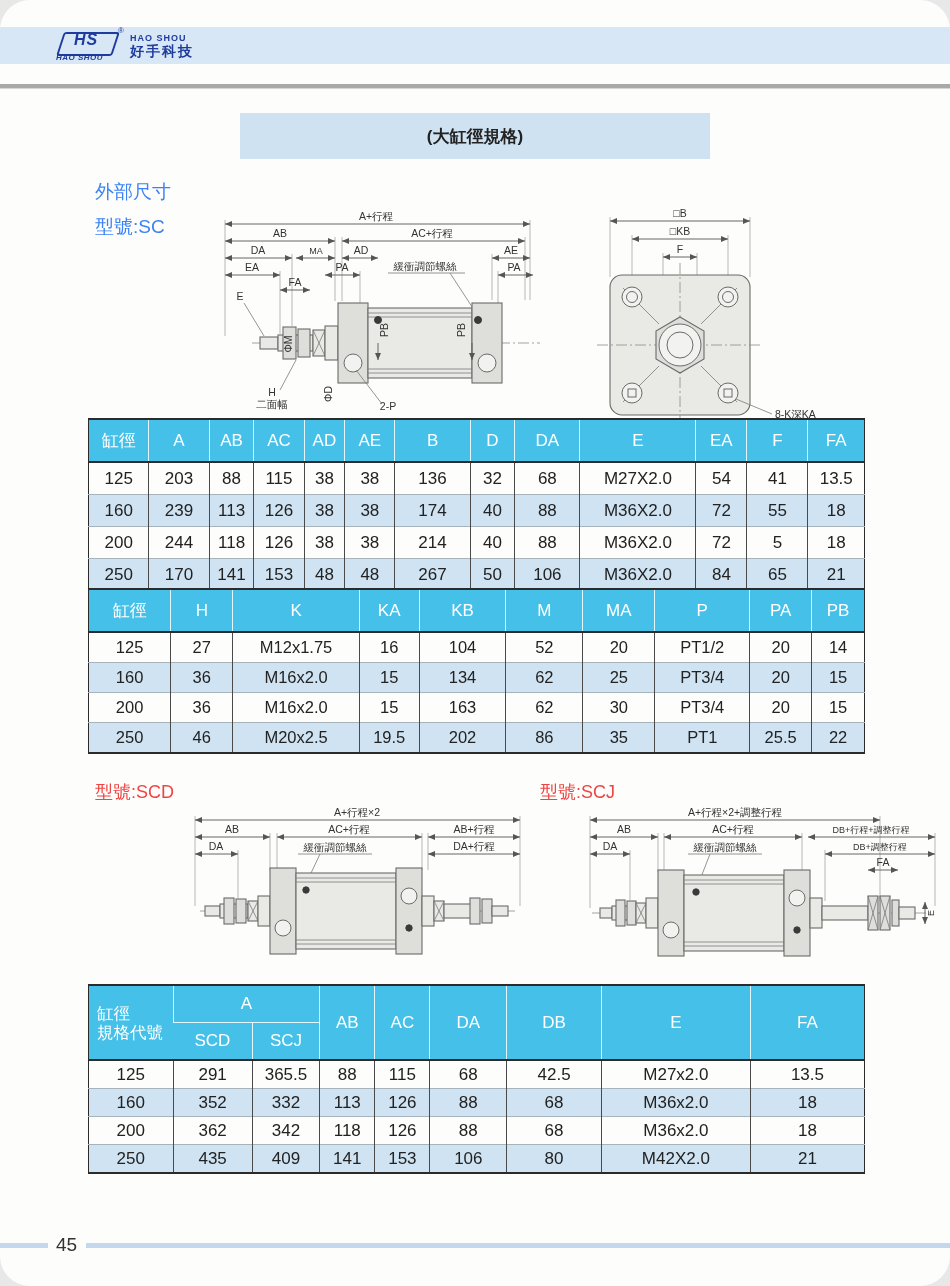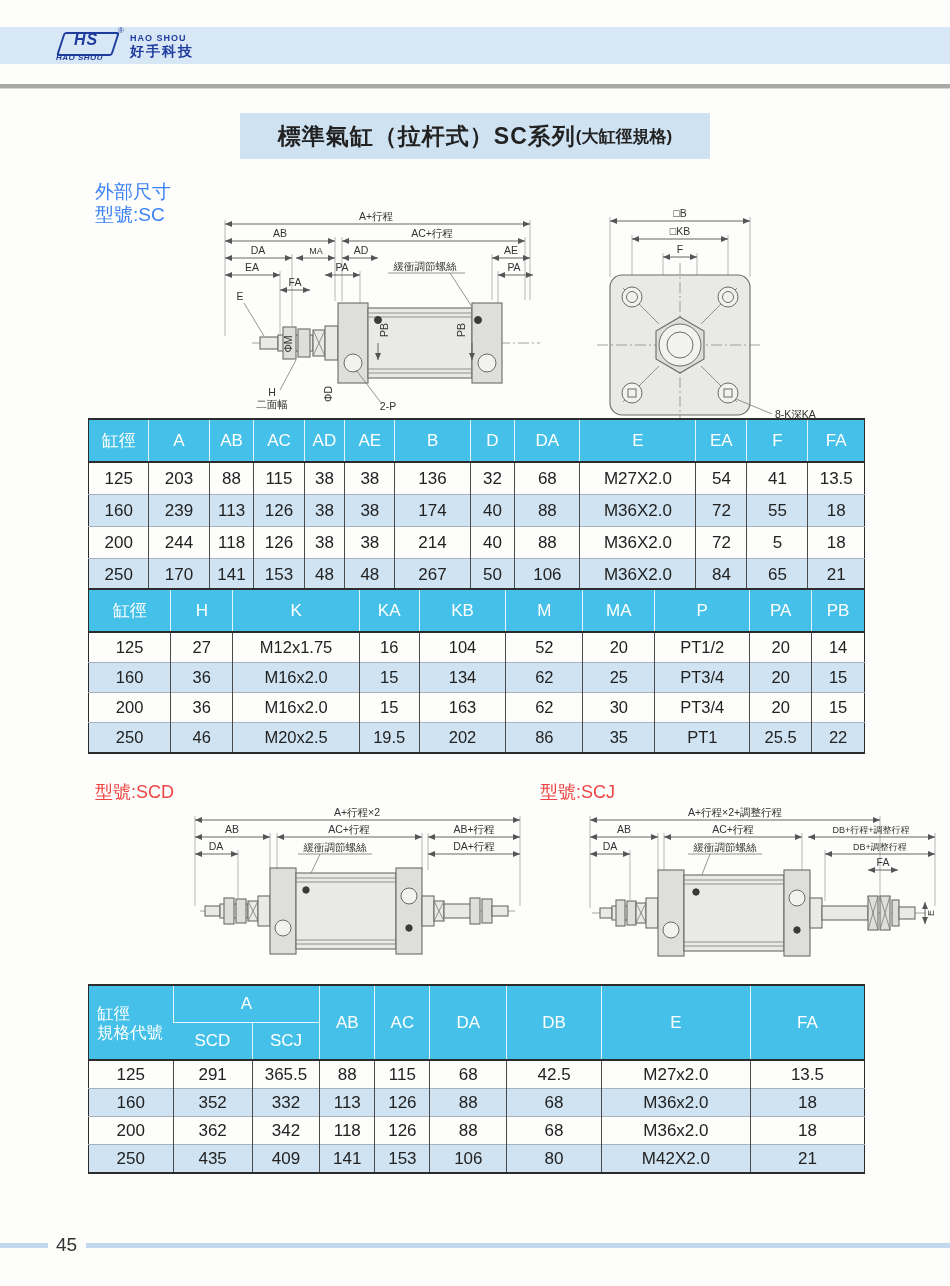--- a/index.html
+++ b/index.html
@@ -1,17 +1,17 @@
 <!DOCTYPE html>
 <html><head>
 <meta charset="utf-8">
 <style>
   html,body{margin:0;padding:0;}
   body{font-family:"Liberation Sans","DejaVu Sans",sans-serif;background:#e8e8e8;}
-  #page{position:relative;width:950px;height:1286px;background:#fdfdfb;overflow:hidden;margin:0 auto;}
+  #page{position:relative;width:950px;height:1286px;background:#fdfdfb;overflow:hidden;margin:0 auto;border-radius:30px;}
 
   
   .band{position:absolute;left:0;top:27px;width:100%;height:37px;background:#d8e7f5;}
   .grayrule{position:absolute;left:0;top:84px;width:100%;height:4px;background:#a9a9a7;border-bottom:1px solid #d6d6d4;}
   .logo{position:absolute;left:52px;top:30px;width:180px;height:34px;color:#1e3c9e;}
   .hsbox{position:absolute;left:8px;top:2px;width:52px;height:20px;border:2px solid #1e3c9e;transform:skewX(-18deg);border-radius:3px;}
   .hstext{position:absolute;left:22px;top:1px;font-style:italic;font-weight:bold;font-size:16px;letter-spacing:1px;}
   .reg{position:absolute;left:66px;top:-4px;font-size:8px;}
   .haoshou-it{position:absolute;left:4px;top:23px;font-style:italic;font-weight:bold;font-size:8px;letter-spacing:.5px;}
   .brand-en{position:absolute;left:78px;top:3px;font-weight:bold;font-size:9px;letter-spacing:1px;}
@@ -72,26 +72,25 @@
     <div class="hsbox"></div>
     <div class="hstext">HS</div>
     <div class="reg">®</div>
     <div class="haoshou-it">HAO SHOU</div>
     <div class="brand-en">HAO SHOU</div>
     <div class="brand-zh">好手科技</div>
   </div>
   <div class="grayrule"></div>
 
   <div class="titlebox">
-    <span class="title-main">標準氣缸（拉杆式）SC系列</span>
       <span class="title-suffix">(大缸徑規格)</span>
   </div>
 
   <div class="seclabel" style="left:95px;top:181px;">外部尺寸</div>
-  <div class="seclabel" style="left:95px;top:204px;">型號:SC</div>
+  <div class="seclabel" style="left:95px;top:216px;">型號:SC</div>
 
   <svg style="left:120px;top:208px;" width="430" height="207" viewBox="0 0 430 207">
     <defs>
       <marker id="aL1" markerWidth="8" markerHeight="6" refX="1" refY="3" orient="auto">
           <path d="M8,0 L1,3 L8,6 Z" fill="#555"></path>
         </marker>
       <marker id="aR1" markerWidth="8" markerHeight="6" refX="7" refY="3" orient="auto">
           <path d="M0,0 L7,3 L0,6 Z" fill="#555"></path>
         </marker>
     </defs>

